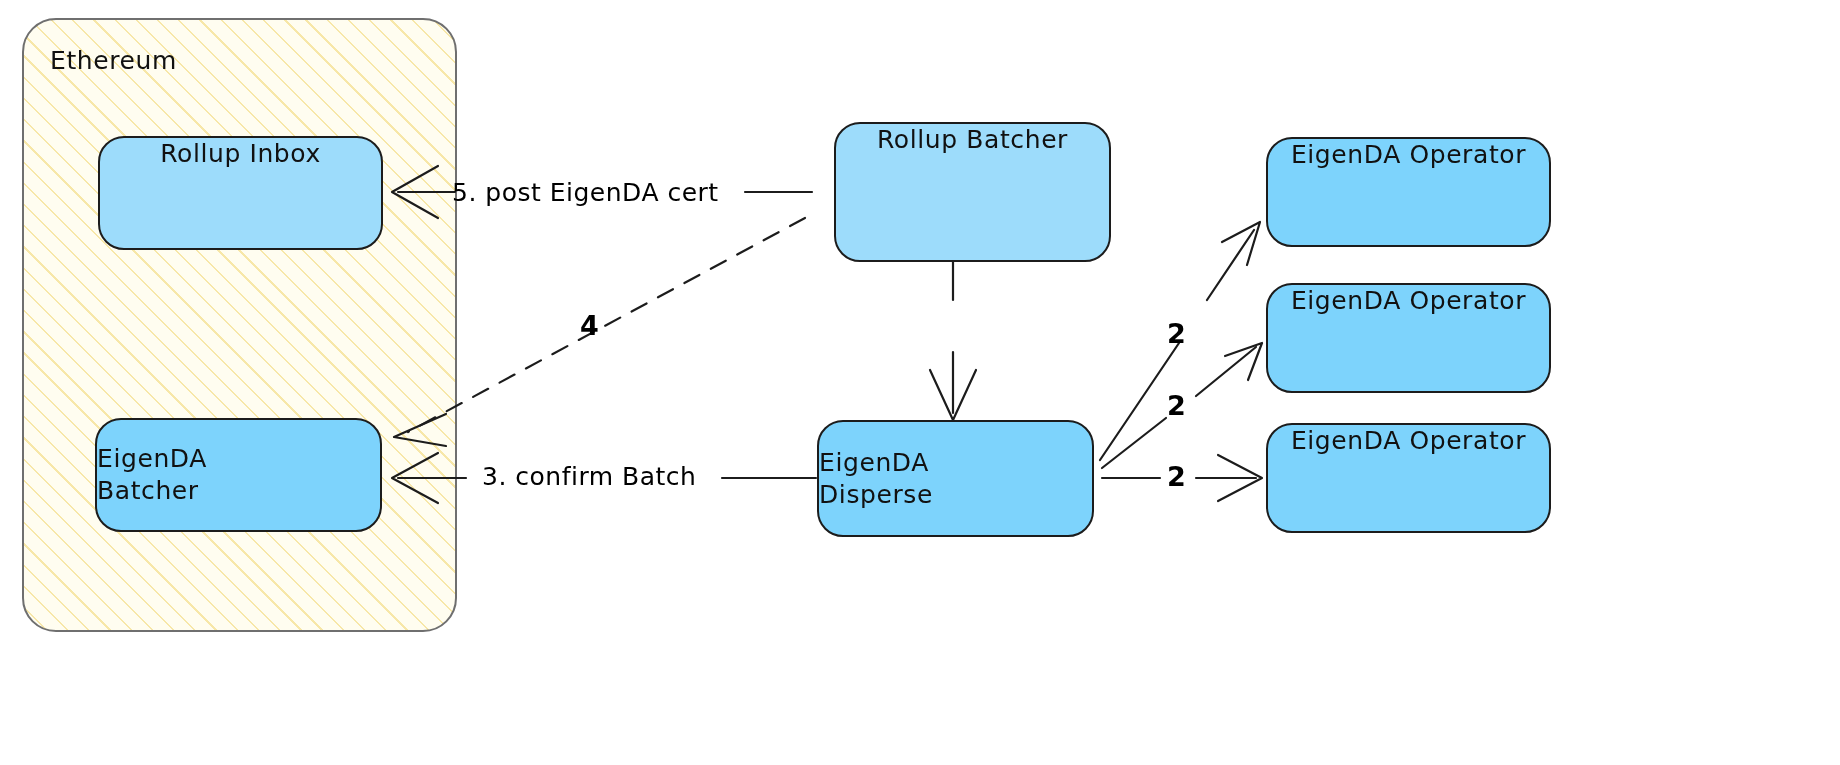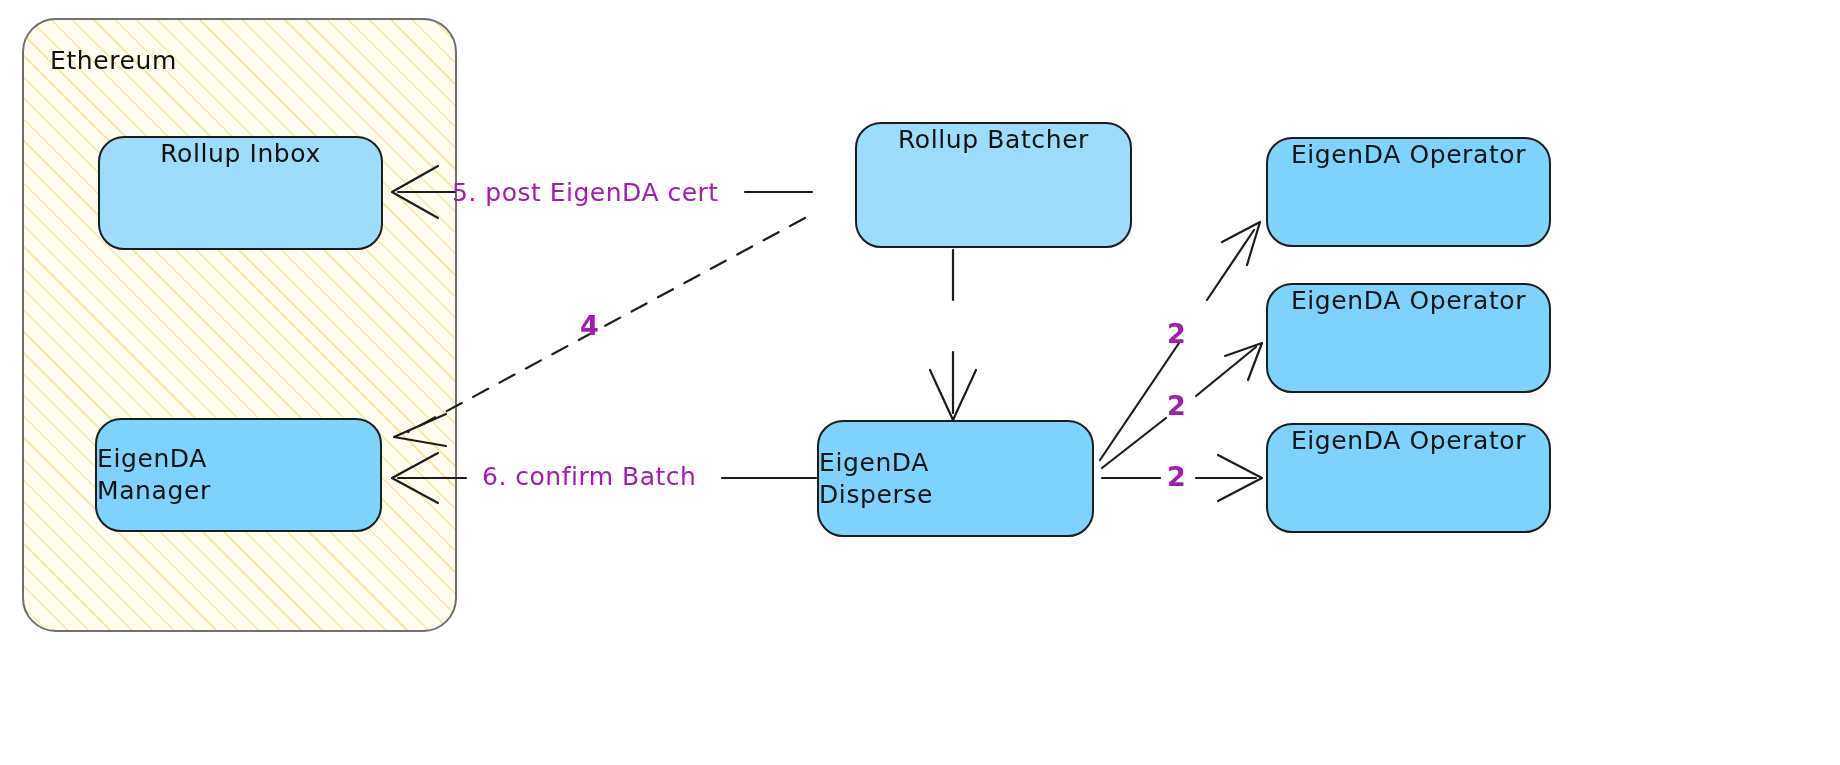--- a/index.html
+++ b/index.html
@@ -47,21 +47,21 @@
     font-size:25px;
     color:#111111;
     letter-spacing:.6px;
     z-index:3;
     white-space:nowrap;
   }
 
   .edge-label{
     position:absolute;
     font-size:25px;
-    color:#a21caf;
+    color:#000000;
     letter-spacing:.5px;
     white-space:nowrap;
     background:transparent;
     z-index:5;
   }
   .edge-label.num{font-size:27px;font-weight:600;}
 </style>
 </head>
 <body>
 
@@ -102,24 +102,24 @@
 
     </g>
   </svg>
 
   <div class="node blue" style="left:98px;top:136px;width:285px;height:114px;">
     <span>Rollup Inbox</span>
   </div>
 
   <div class="node green" style="left:95px;top:418px;width:287px;height:114px;flex-direction:column;">
     <span>EigenDA</span>
-    <span>Manager</span>
+    <span>Batcher</span>
   </div>
 
-  <div class="node blue" style="left:855px;top:122px;width:277px;height:126px;">
+  <div class="node blue" style="left:834px;top:122px;width:277px;height:140px;">
     <span>Rollup Batcher</span>
   </div>
 
   <div class="node green" style="left:817px;top:420px;width:277px;height:117px;flex-direction:column;">
     <span>EigenDA</span>
     <span>Disperse</span>
   </div>
 
   <div class="node green" style="left:1266px;top:137px;width:285px;height:110px;">
     <span>EigenDA Operator</span>
@@ -131,21 +131,21 @@
 
   <div class="node green" style="left:1266px;top:423px;width:285px;height:110px;">
     <span>EigenDA Operator</span>
   </div>
 
   <div class="edge-label" style="left:452px;top:178px;">5. post EigenDA cert</div>
 
   <div class="edge-label num" style="left:580px;top:310px;">4</div>
 
 
-  <div class="edge-label" style="left:482px;top:462px;">6. confirm Batch</div>
+  <div class="edge-label" style="left:482px;top:462px;">3. confirm Batch</div>
 
   <div class="edge-label num" style="left:1167px;top:318px;">2</div>
 
   <div class="edge-label num" style="left:1167px;top:390px;">2</div>
 
   <div class="edge-label num" style="left:1167px;top:461px;">2</div>
 
 </div>
 
 </body></html>

